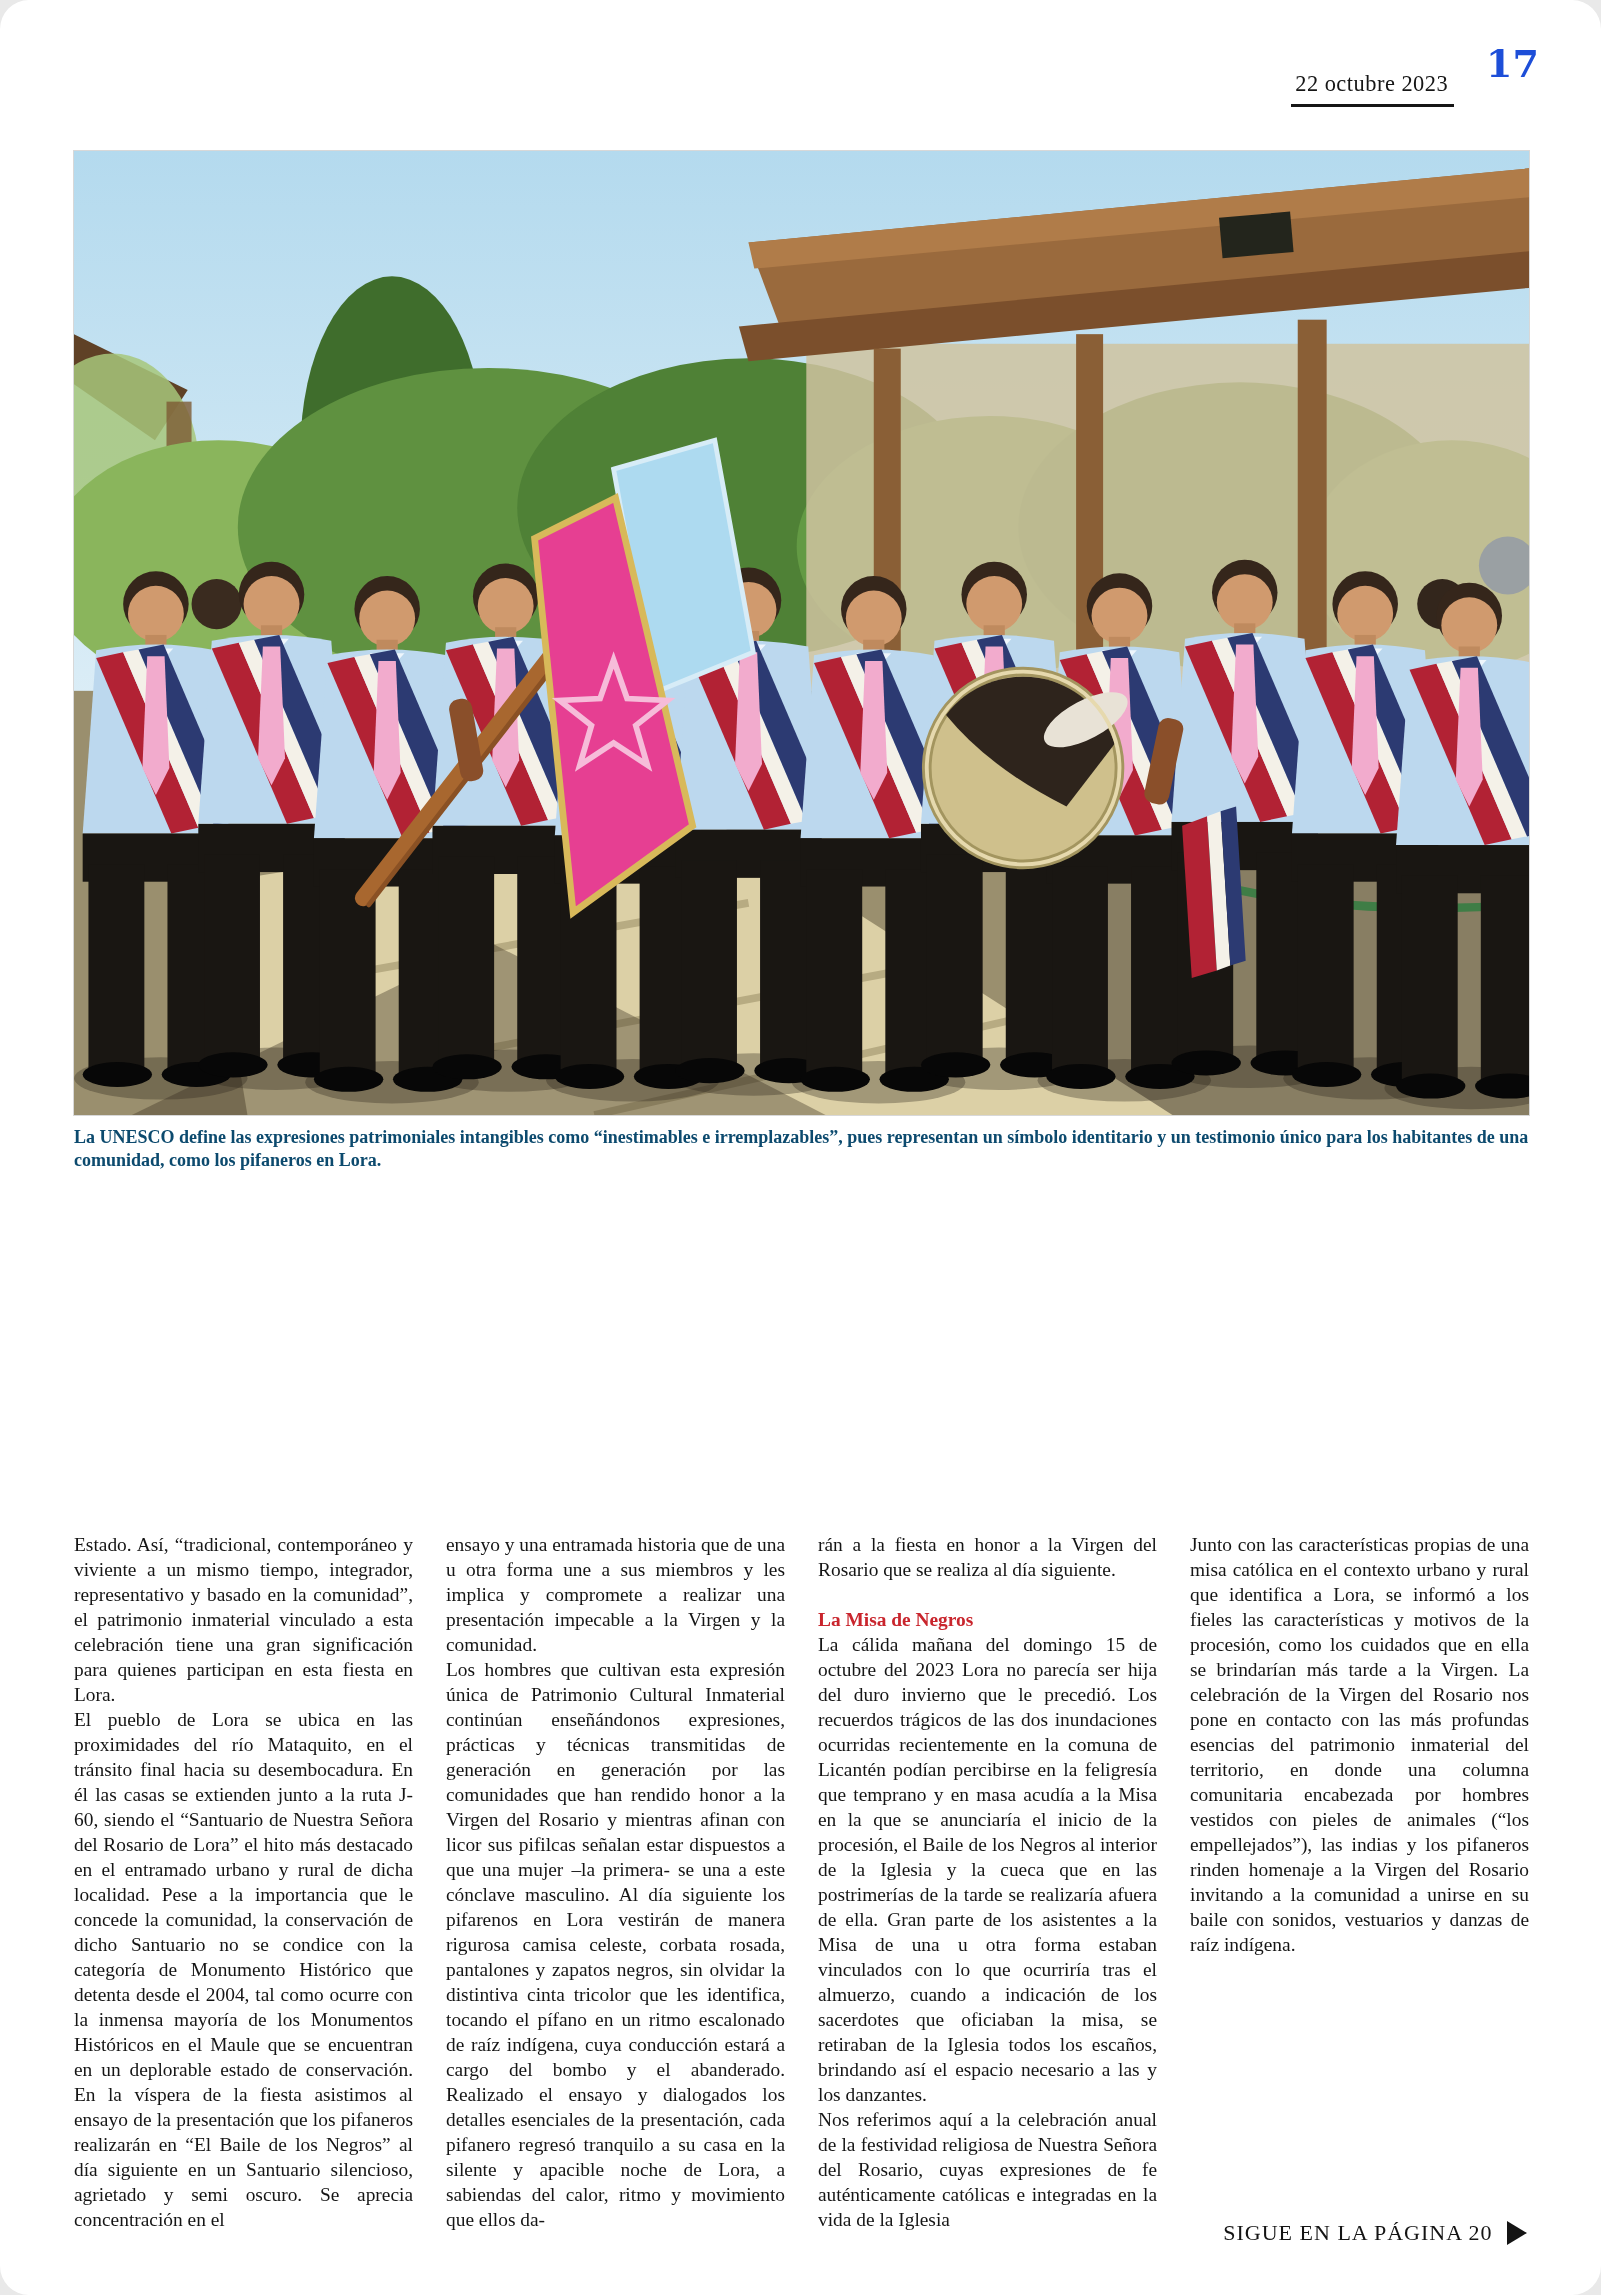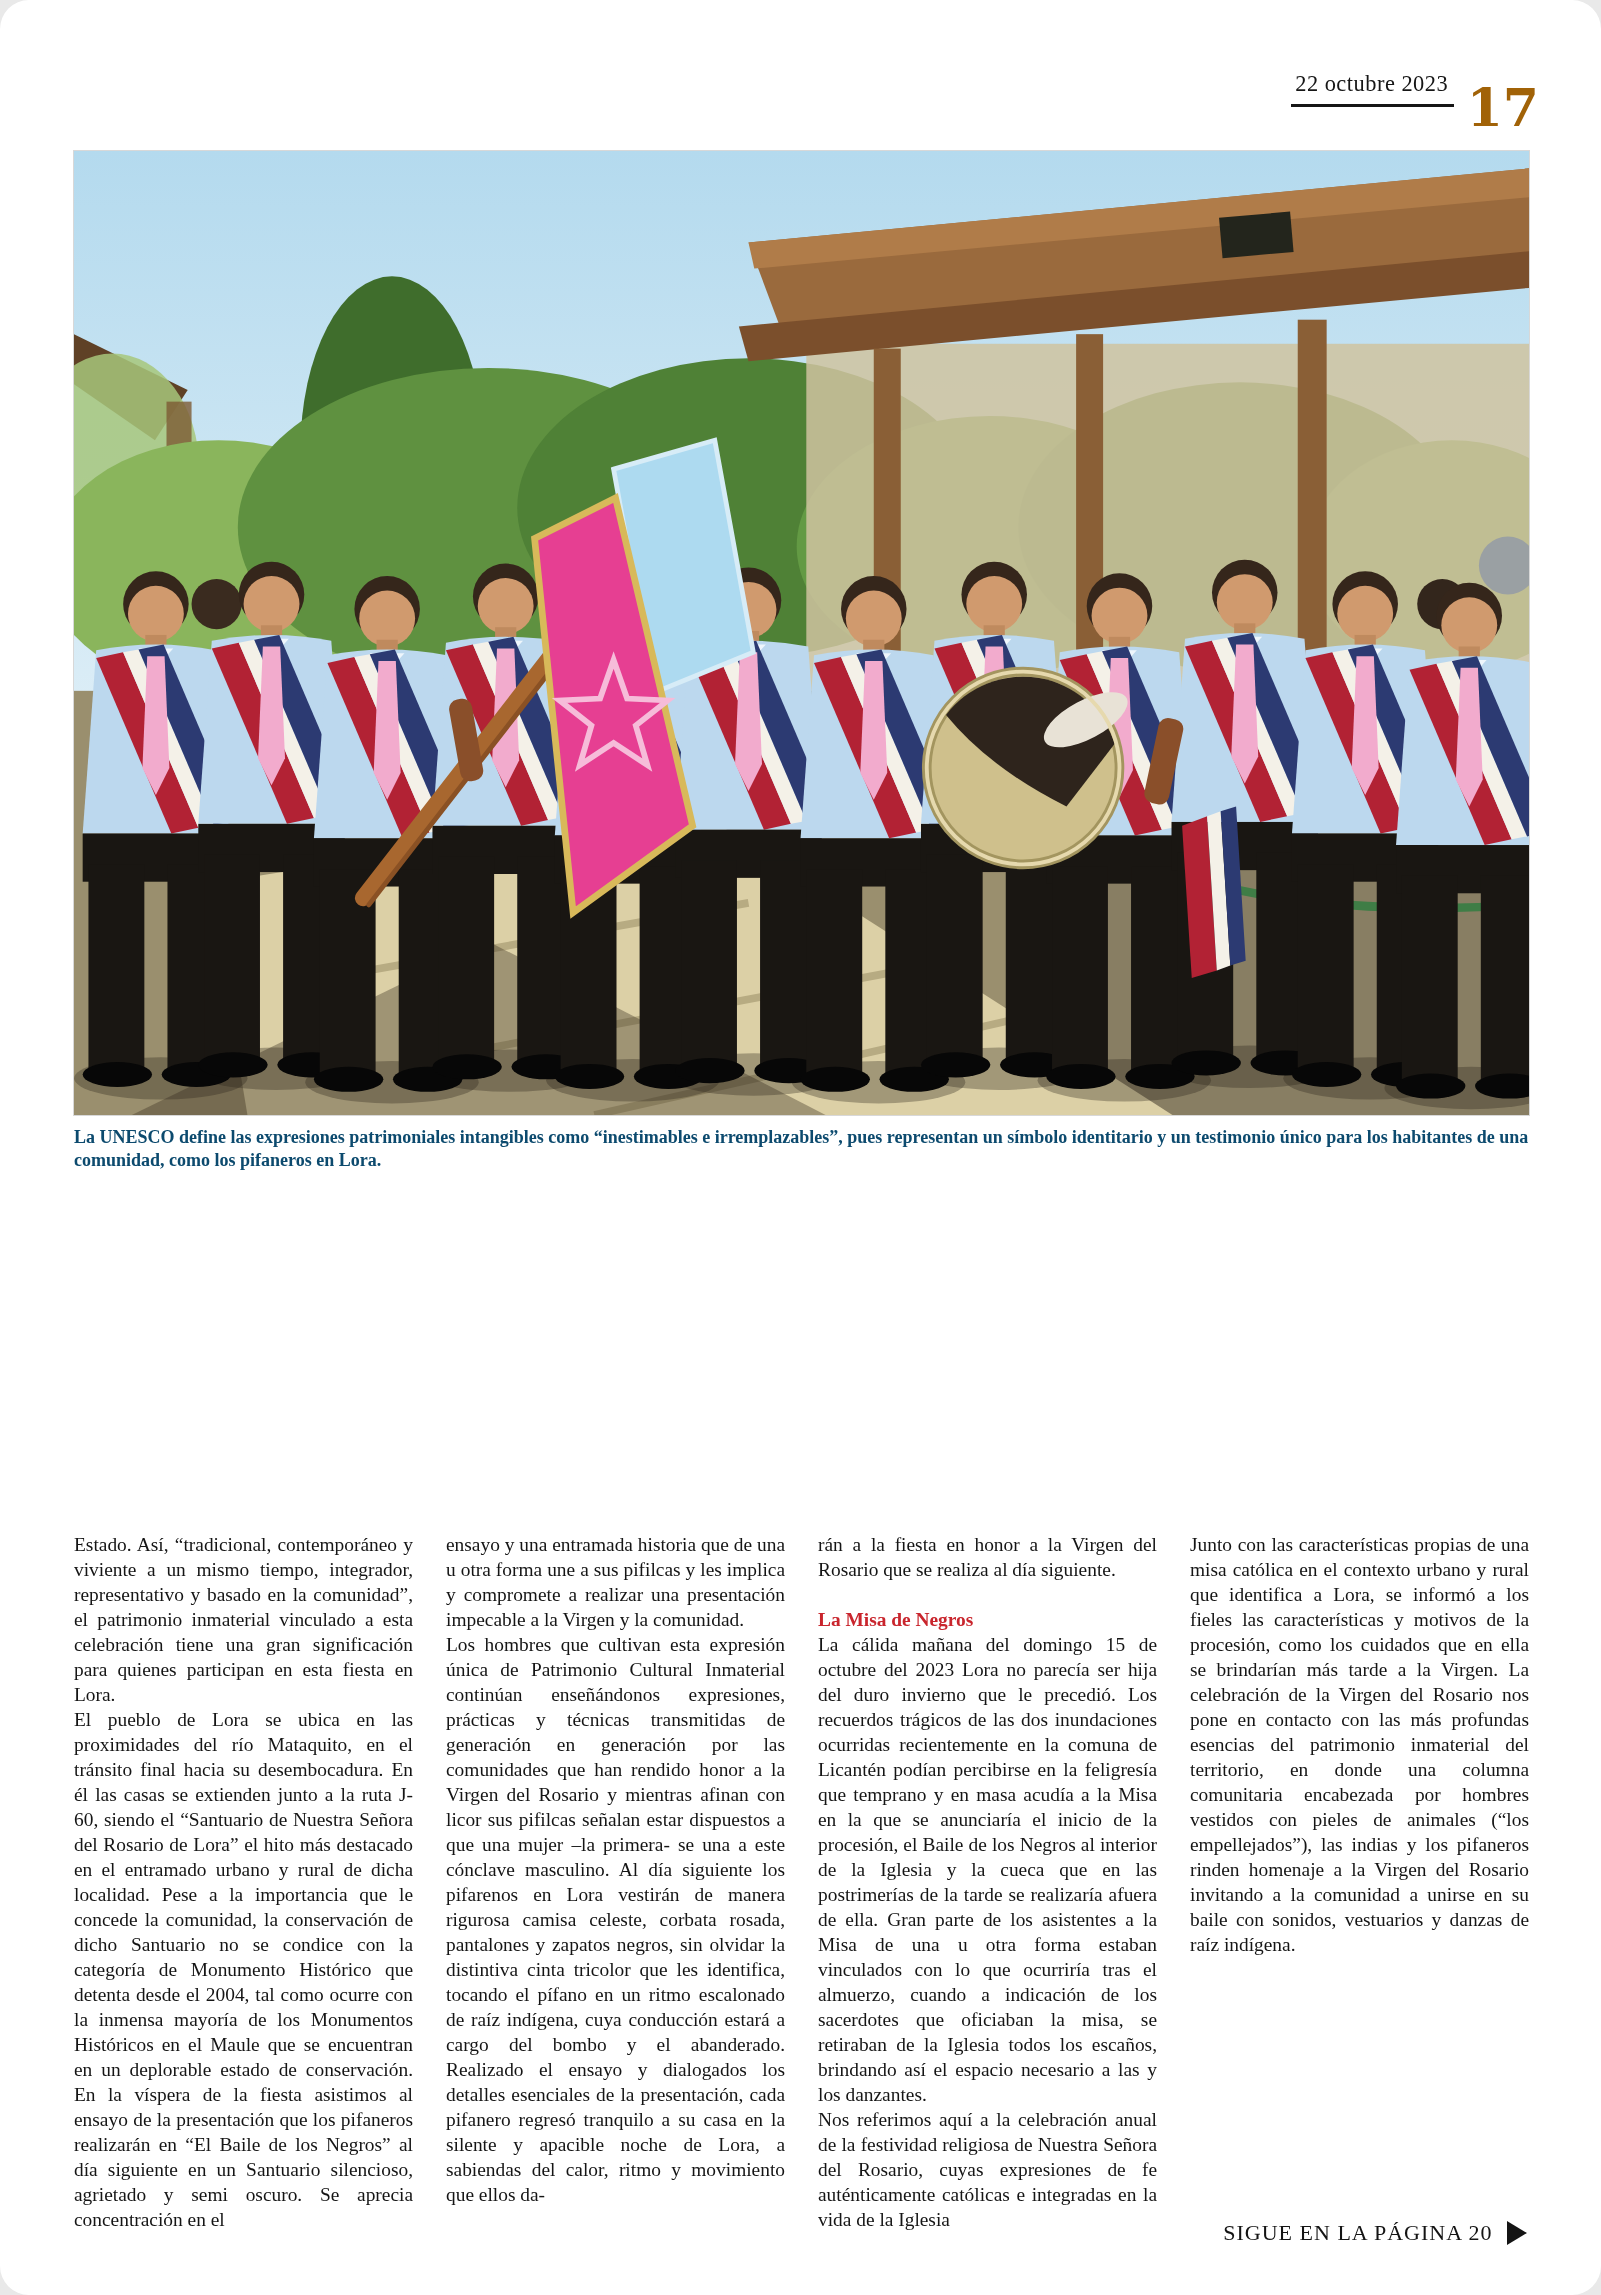--- a/index.html
+++ b/index.html
@@ -8,21 +8,21 @@
     font-family:"Liberation Serif",serif;color:#1a1a1a;overflow:hidden;border-radius:29px;
   }
   
   .header-date{
     position:absolute;top:73px;right:147px;
     font-size:22.4px;line-height:1;letter-spacing:0.5px;color:#161616;
     border-bottom:3.4px solid #161616;padding:0 5.8px 8.7px 3.9px;
   }
   .page-number{
     position:absolute;top:45px;right:62px;
-    font-family:"DejaVu Serif",serif;font-weight:700;font-size:52px;line-height:1;color:#a16207;margin-top:37px;
+    font-family:"DejaVu Serif",serif;font-weight:700;font-size:38px;line-height:1;color:#1d4ed8;
   }
   
   .photo{
     position:absolute;left:74px;top:151px;width:1455px;height:964px;
     background:#cfe5f0;outline:0.5px solid #d8d8d8;
   }
   .photo svg{display:block;width:100%;height:100%;}
   
   .caption{
     position:absolute;left:74px;top:1126px;width:1455px;
@@ -197,21 +197,21 @@
 
   <div class="caption">La UNESCO define las expresiones patrimoniales intangibles como “inestimables e irremplazables”, pues representan un símbolo identitario y un testimonio único para los habitantes de una comunidad, como los pifaneros en Lora.</div>
 
 
   <div class="article">
     <div class="col">
       <p>Estado. Así, “tradicional, contemporáneo y viviente a un mismo tiempo, integrador, representativo y basado en la comunidad”, el patrimonio inmaterial vinculado a esta celebración tiene una gran significación para quienes participan en esta fiesta en Lora.</p>
       <p>El pueblo de Lora se ubica en las proximidades del río Mataquito, en el tránsito final hacia su desembocadura. En él las casas se extienden junto a la ruta J-60, siendo el “Santuario de Nuestra Señora del Rosario de Lora” el hito más destacado en el entramado urbano y rural de dicha localidad. Pese a la importancia que le concede la comunidad, la conservación de dicho Santuario no se condice con la categoría de Monumento Histórico que detenta desde el 2004, tal como ocurre con la inmensa mayoría de los Monumentos Históricos en el Maule que se encuentran en un deplorable estado de conservación. En la víspera de la fiesta asistimos al ensayo de la presentación que los pifaneros realizarán en “El Baile de los Negros” al día siguiente en un Santuario silencioso, agrietado y semi oscuro. Se aprecia concentración en el</p>
     </div>
     <div class="col">
-      <p>ensayo y una entramada historia que de una u otra forma une a sus pifilcas y les implica y compromete a realizar una presentación impecable a la Virgen y la comunidad.</p>
+      <p>ensayo y una entramada historia que de una u otra forma une a sus miembros y les implica y compromete a realizar una presentación impecable a la Virgen y la comunidad.</p>
       <p>Los hombres que cultivan esta expresión única de Patrimonio Cultural Inmaterial continúan enseñándonos expresiones, prácticas y técnicas transmitidas de generación en generación por las comunidades que han rendido honor a la Virgen del Rosario y mientras afinan con licor sus pifilcas señalan estar dispuestos a que una mujer –la primera- se una a este cónclave masculino. Al día siguiente los pifarenos en Lora vestirán de manera rigurosa camisa celeste, corbata rosada, pantalones y zapatos negros, sin olvidar la distintiva cinta tricolor que les identifica, tocando el pífano en un ritmo escalonado de raíz indígena, cuya conducción estará a cargo del bombo y el abanderado. Realizado el ensayo y dialogados los detalles esenciales de la presentación, cada pifanero regresó tranquilo a su casa en la silente y apacible noche de Lora, a sabiendas del calor, ritmo y movimiento que ellos da-</p>
     </div>
     <div class="col">
       <p>rán a la fiesta en honor a la Virgen del Rosario que se realiza al día siguiente.</p>
       <h3 class="subhead">La Misa de Negros</h3>
       <p>La cálida mañana del domingo 15 de octubre del 2023 Lora no parecía ser hija del duro invierno que le precedió. Los recuerdos trágicos de las dos inundaciones ocurridas recientemente en la comuna de Licantén podían percibirse en la feligresía que temprano y en masa acudía a la Misa en la que se anunciaría el inicio de la procesión, el Baile de los Negros al interior de la Iglesia y la cueca que en las postrimerías de la tarde se realizaría afuera de ella. Gran parte de los asistentes a la Misa de una u otra forma estaban vinculados con lo que ocurriría tras el almuerzo, cuando a indicación de los sacerdotes que oficiaban la misa, se retiraban de la Iglesia todos los escaños, brindando así el espacio necesario a las y los danzantes.</p>
       <p>Nos referimos aquí a la celebración anual de la festividad religiosa de Nuestra Señora del Rosario, cuyas expresiones de fe auténticamente católicas e integradas en la vida de la Iglesia</p>
     </div>
     <div class="col">
       <p>Junto con las características propias de una misa católica en el contexto urbano y rural que identifica a Lora, se informó a los fieles las características y motivos de la procesión, como los cuidados que en ella se brindarían más tarde a la Virgen. La celebración de la Virgen del Rosario nos pone en contacto con las más profundas esencias del patrimonio inmaterial del territorio, en donde una columna comunitaria encabezada por hombres vestidos con pieles de animales (“los empellejados”), las indias y los pifaneros rinden homenaje a la Virgen del Rosario invitando a la comunidad a unirse en su baile con sonidos, vestuarios y danzas de raíz indígena.</p>

